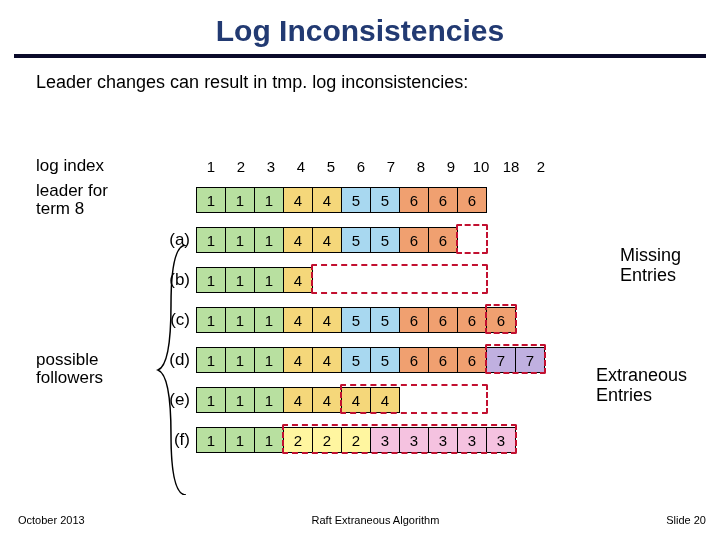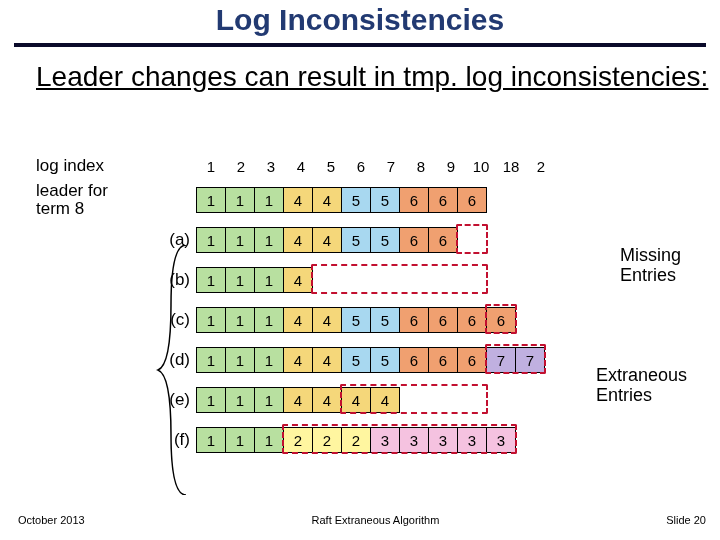--- a/index.html
+++ b/index.html
@@ -10,30 +10,29 @@
     background: #fff;
     font-family: Arial, Helvetica, sans-serif;
     color: #000;
     position: relative;
   }
   .title {
     text-align: center;
     font-weight: bold;
     font-size: 30px;
     color: #223a72;
-    padding-top: 3px;
+    padding-top: 14px;
   }
   .rule {
     border-top: 4px solid #0a0a2a;
     margin: 6px 14px 0 14px;
   }
   .subtitle {
-    font-size: 28px;
+    font-size: 18px;
     padding: 14px 8px 10px 36px;
-    text-decoration: underline;
   }
   .diagram {
     position: relative;
     margin-left: 36px;
     width: 648px;
   }
   .row {
     display: flex;
     align-items: center;
     height: 30px;
@@ -251,20 +250,22 @@
           <div class="cell t3">3</div>
           <div class="cell t3">3</div>
           <div class="dash" style="left: 86px; top: -3px; width: 235px; height: 30px;"></div>
         </div>
       </div>
     </div>
 
   <svg class="brace" width="40" height="250">
     <path d="M30 0 Q15 0 15 60 Q15 120 2 125 Q15 130 15 190 Q15 250 30 250" fill="none" stroke="#000" stroke-width="1.5"></path>
   </svg>
+  <div class="row-label" style="position:absolute; left:0; top:200px; white-space:pre-line">possible
+followers</div>
 
   <div class="annot" style="left:584px; top:95px; white-space:pre-line">Missing
 Entries</div>
   <div class="annot" style="left:560px; top:215px; white-space:pre-line">Extraneous
 Entries</div>
 
 </div>
 
 <div class="footer">
   <span>October 2013</span>

